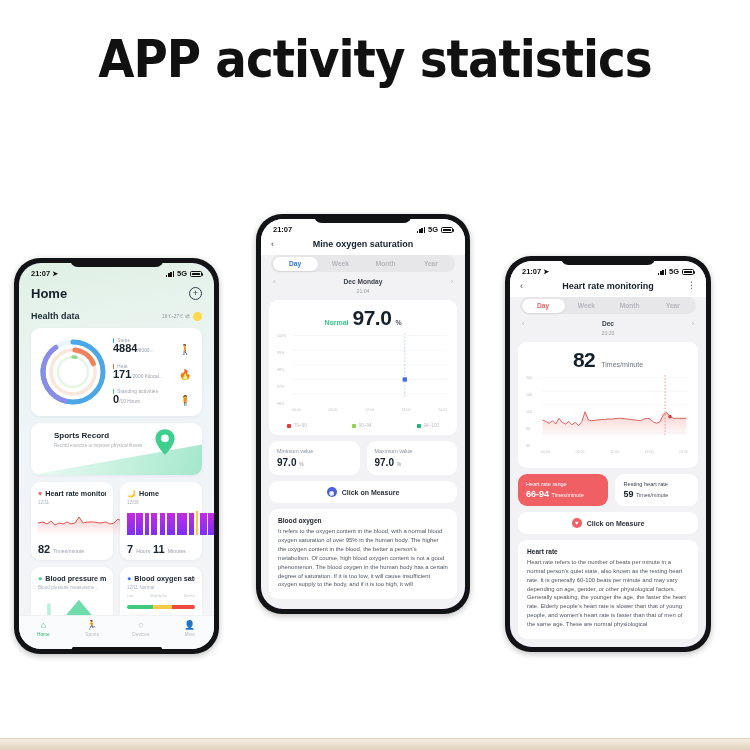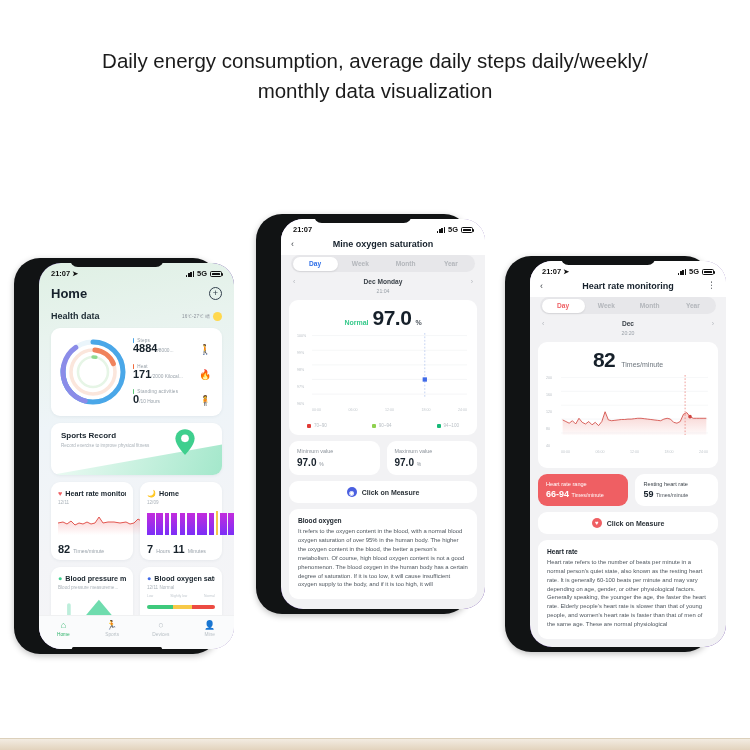--- a/index.html
+++ b/index.html
@@ -35,21 +35,20 @@
     border-radius:26px;
     padding:5px;
     box-shadow:0 2px 6px rgba(0,0,0,.25);
   }
   .screen{
     width:100%; height:100%;
     border-radius:22px;
     overflow:hidden;
     background:#4c1d95;
     position:relative;
-    margin-left:20px;
   }
   .notch{
     position:absolute; left:50%; transform:translateX(-50%); top:0;
     width:46%; height:9px; background:#111314;
     border-bottom-left-radius:8px; border-bottom-right-radius:8px;
     z-index:9;
   }
   .homebar{
     position:absolute; bottom:4px; left:50%; transform:translateX(-50%);
     width:44%; height:3px; border-radius:2px; background:#111; z-index:9;
@@ -101,21 +100,21 @@
   .rings{width:72px;height:72px;flex:0 0 72px;position:relative;}
   .metrics{flex:1;display:flex;flex-direction:column;justify-content:space-between;padding:2px 2px 2px 4px;}
   .metric{display:flex;align-items:flex-end;justify-content:space-between;}
   .metric .mleft{display:flex;flex-direction:column;}
   .mtitle{display:flex;align-items:center;gap:3px;font-size:4.6px;color:#97a0a8;letter-spacing:.2px;}
   .bar-tick{width:1.3px;height:5px;border-radius:.6px;display:inline-block;}
   .mval{font-size:11px;font-weight:700;color:#18232c;line-height:1.05;}
   .mval small{font-size:4.8px;font-weight:400;color:#9aa3ab;}
   .micon{font-size:10px;line-height:1;}
 
-  .sports-card{position:relative;overflow:hidden;height:52px;padding:8px 10px;}
+  .sports-card{position:relative;overflow:hidden;height:52px;padding:8px 23px;}
   .sports-card h4{font-size:8px;font-weight:700;color:#18232c;}
   .sports-card p{font-size:4.6px;color:#aab2b9;margin-top:3px;}
   .sports-wave{position:absolute;left:0;right:0;bottom:0;height:34px;
      background:linear-gradient(110deg,rgba(132,226,178,.12),rgba(88,212,160,.55));
      clip-path:polygon(0 100%,100% 10%,100% 100%);}
   .pin{position:absolute;right:26px;top:6px;width:22px;height:26px;}
 
   .grid2{display:flex;gap:7px;margin:7px 12px 0 12px;}
   .gcard{flex:1;background:#fff;border-radius:9px;padding:7px 7px 5px 7px;box-shadow:0 1px 3px rgba(60,80,100,.07);min-width:0;}
   .gcard h5{font-size:7.2px;font-weight:700;color:#18232c;display:flex;align-items:center;gap:3px;white-space:nowrap;overflow:hidden;}
@@ -193,24 +192,21 @@
   .hr-range .v small{font-size:5.4px;font-weight:400;}
   .hr-rest{flex:1;background:#fff;border-radius:9px;padding:7px 8px;}
   .hr-rest .lbl{font-size:5.6px;color:#3d444b;}
   .hr-rest .v{font-size:9px;font-weight:700;color:#16202a;margin-top:2px;}
   .hr-rest .v small{font-size:5.4px;font-weight:400;color:#4a5159;}
 </style>
 </head>
 <body>
 
 <div class="hero">
-  <p>
-    <span>Daily energy consumption, average daily steps daily/weekly/</span><br>
-    <span>monthly data visualization</span>
-  </p>
+  <h1>APP activity statistics</h1>
 </div>
 
 <div class="phone" id="phone-left">
   <div class="notch"></div>
   <div class="homebar"></div>
   <div class="screen">
     <div class="home-screen">
 
       <div class="statusbar">
         <div class="sb-left">

